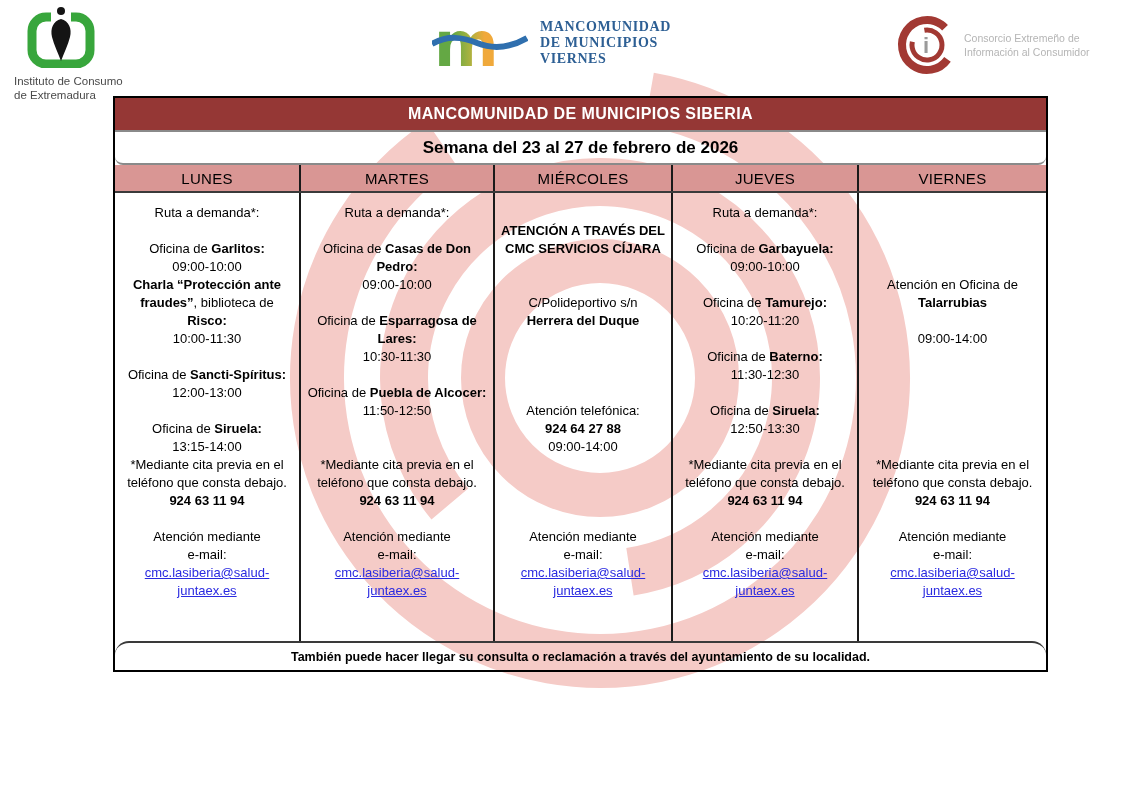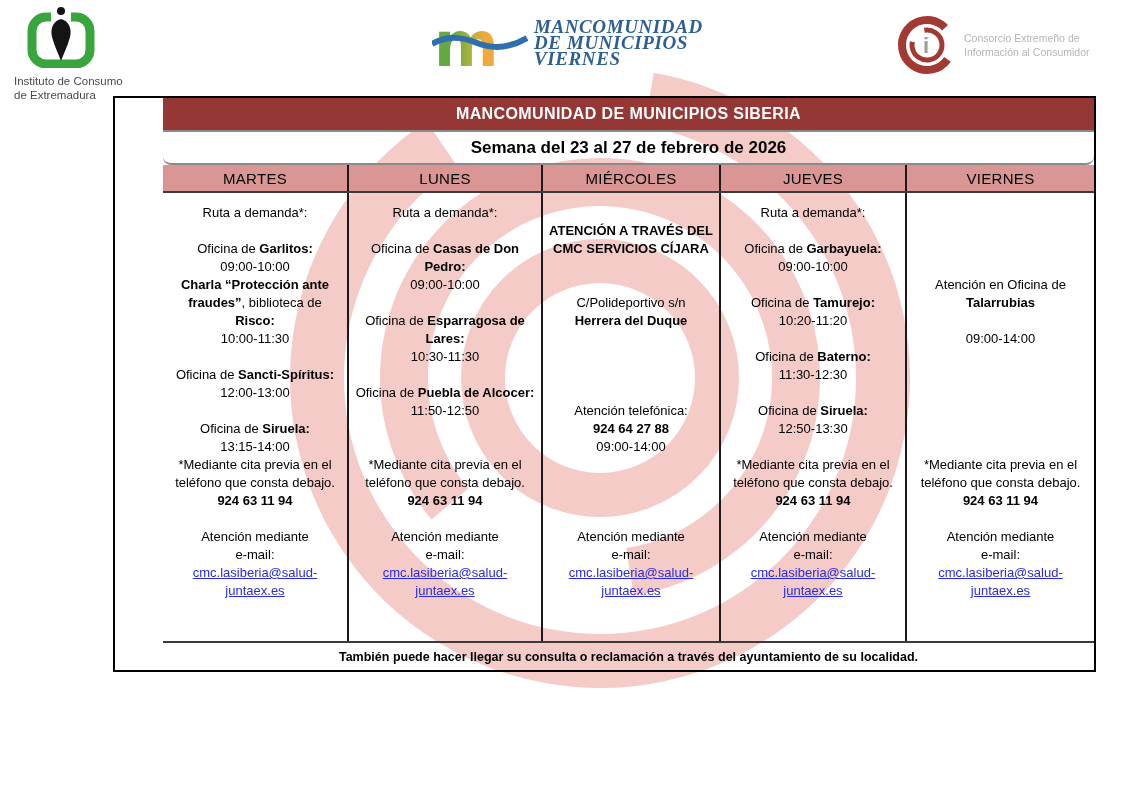--- a/index.html
+++ b/index.html
@@ -6,48 +6,48 @@
   .page{position:relative;width:1123px;height:794px;background:#fff;overflow:hidden;
         font-family:"Liberation Sans",sans-serif;color:#000;}
 
   
   .logo-left{position:absolute;left:14px;top:6px;width:140px;z-index:2;}
   .logo-left .icon{margin-left:10px;}
   .logo-left .txt{font-size:11.5px;line-height:14px;color:#4a4a4a;margin-top:2px;}
 
   .logo-center{position:absolute;left:432px;top:14px;display:flex;align-items:center;z-index:2;}
   .logo-center .txt{font-family:"Liberation Serif",serif;font-weight:bold;color:#2d5f94;
-                    font-size:19px;line-height:16px;letter-spacing:0.6px;margin-left:6px;font-style:italic;}
+                    font-size:14px;line-height:16px;letter-spacing:0.6px;margin-left:12px;}
 
   .logo-right{position:absolute;left:896px;top:12px;display:flex;align-items:center;z-index:2;}
   .logo-right .txt{font-size:10.5px;line-height:14px;color:#b5b5b5;margin-left:2px;}
 
   
   .watermark{position:absolute;left:280px;top:60px;z-index:0;}
 
   
-  .tbl{position:absolute;left:113px;top:96px;width:931px;z-index:1;border:2px solid #000;background:transparent;padding-left:48px;}
+  .tbl{position:absolute;left:113px;top:96px;width:931px;z-index:1;border:2px solid #000;background:transparent;}
   .row-title{height:32px;background:#953735;border-bottom:2px solid #8a8a8a;
              display:flex;align-items:center;justify-content:center;
              color:#fff;font-weight:bold;font-size:16px;letter-spacing:0.4px;}
   .row-week{height:31px;border-bottom:2px solid #8a8a8a;display:flex;align-items:center;justify-content:center;
             font-weight:bold;font-size:17px;border-radius:8px;}
   .row-days{display:grid;grid-template-columns:186px 194px 178px 186px 187px;
             background:#d99694;border-bottom:2px solid #3a3a3a;}
   .dayc{height:26px;display:flex;align-items:center;justify-content:center;
         font-size:15px;letter-spacing:0.3px;border-right:2px solid #1a1a1a;}
   .dayc:last-child{border-right:none;}
   .row-content{display:grid;grid-template-columns:186px 194px 178px 186px 187px;height:448px;}
   .cellc{border-right:2px solid #1a1a1a;padding-top:11px;text-align:center;font-size:13px;overflow:hidden;}
   .cellc:last-child{border-right:none;}
   .line{height:18px;line-height:18px;white-space:nowrap;}
   .b{font-weight:bold;}
   .lnk{color:#2a2ae0;text-decoration:underline;}
   .row-footer{height:27px;border-top:2px solid #3a3a3a;display:flex;align-items:center;justify-content:center;
-              font-weight:bold;font-size:12.5px;}
+              font-weight:bold;font-size:12.5px;border-radius:14px;}
 </style>
 </head>
 <body>
 
 <div class="page">
 
   <svg class="watermark" width="640" height="650" viewBox="0 0 640 650">
     <circle cx="320" cy="318" r="283" fill="none" stroke="#f5cbc7" stroke-width="54" stroke-dasharray="1560 218" transform="rotate(-80 320 318)"></circle>
     <circle cx="320" cy="318" r="196" fill="none" stroke="#f5cbc7" stroke-width="48" stroke-dasharray="1030 202" transform="rotate(140 320 318)"></circle>
     <circle cx="320" cy="318" r="117" fill="none" stroke="#f5cbc7" stroke-width="44"></circle>
@@ -94,22 +94,22 @@
     <div class="txt">
       <div>Consorcio Extremeño de</div>
       <div>Información al Consumidor</div>
     </div>
   </div>
 
   <div class="tbl">
     <div class="row-title">MANCOMUNIDAD DE MUNICIPIOS SIBERIA</div>
     <div class="row-week">Semana del 23 al 27 de febrero de 2026</div>
     <div class="row-days">
+      <div class="dayc">LUNES</div>
       <div class="dayc">MARTES</div>
-      <div class="dayc">LUNES</div>
       <div class="dayc">MIÉRCOLES</div>
       <div class="dayc">JUEVES</div>
       <div class="dayc">VIERNES</div>
     </div>
     <div class="row-content">
       <div class="cellc">
           <div class="line"><span>Ruta a demanda*:</span></div>
           <div class="line"></div>
           <div class="line"><span>Oficina de </span><span class="b">Garlitos:</span></div>
           <div class="line"><span>09:00-10:00</span></div>

